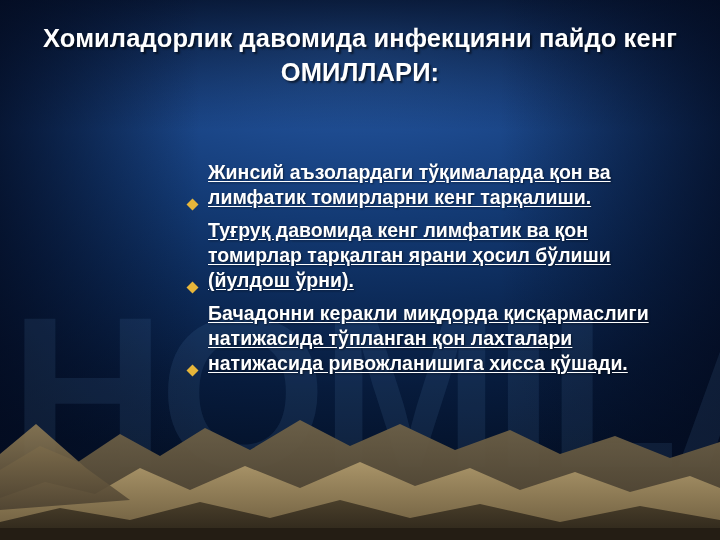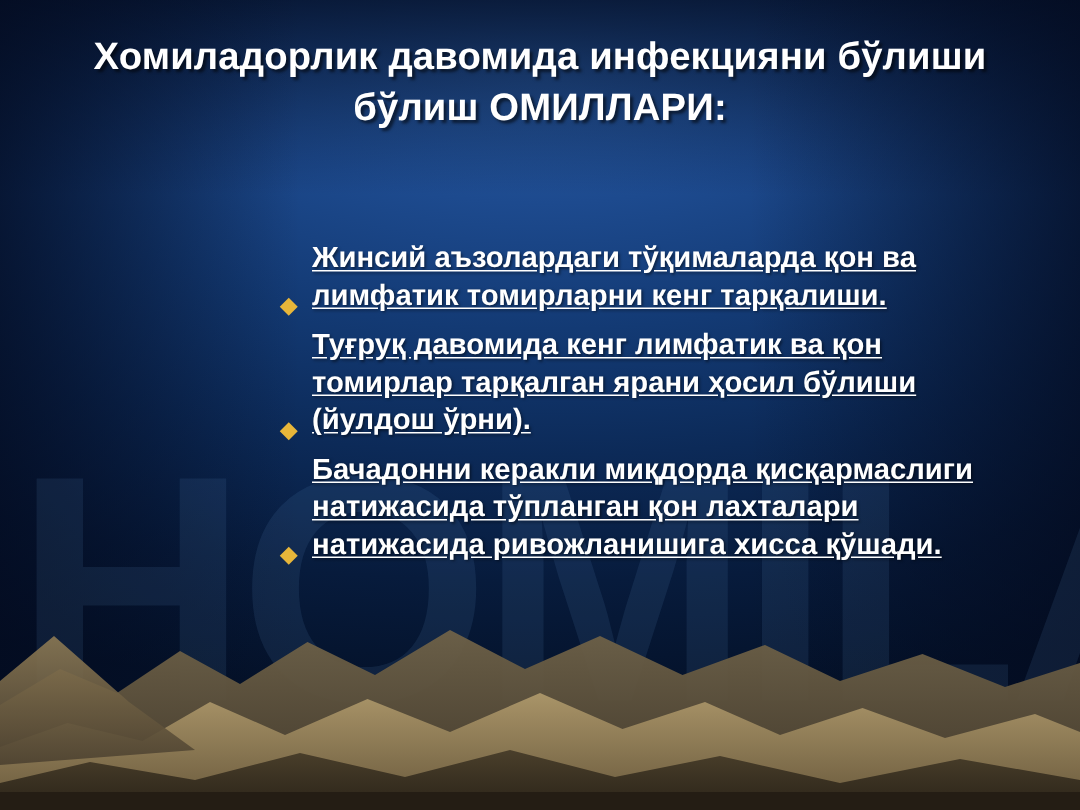--- a/index.html
+++ b/index.html
@@ -161,21 +161,21 @@
 
     <path d="M0,148 L45,132 L95,144 L140,118 L190,140 L245,116 L300,138 L360,112 L415,136 L470,118 L520,140 L575,122 L630,142 L690,126 L720,138 L720,190 L0,190 Z" fill="url(#mtMid)" opacity="0.92"></path>
 
     <path d="M0,104 L36,74 L86,118 L130,150 L0,160 Z" fill="url(#mtLeft)" opacity="0.9"></path>
 
     <path d="M0,172 L60,158 L130,170 L200,152 L270,168 L340,150 L410,168 L480,154 L560,172 L640,156 L720,170 L720,190 L0,190 Z" fill="url(#mtNear)"></path>
 
     <rect x="0" y="178" width="720" height="12" fill="#241d14"></rect>
   </svg>
 
-  <div class="title">Хомиладорлик давомида инфекцияни бўлиши бўлиш ОМИЛЛАРИ:</div>
+  <div class="title">Хомиладорлик давомида инфекцияни пайдо кенг ОМИЛЛАРИ:</div>
 
   <div class="bullets">
 
     <div class="bullet-row">
       <span class="bullet-marker">
         <svg width="13" height="13" viewBox="0 0 13 13">
             <polygon points="6.5,0.5 12.5,6.5 6.5,12.5 0.5,6.5" fill="#e7b63a"></polygon>
           </svg>
       </span>
       <span class="bullet-text">Жинсий аъзолардаги тўқималарда қон ва лимфатик томирларни кенг тарқалиши.</span>

